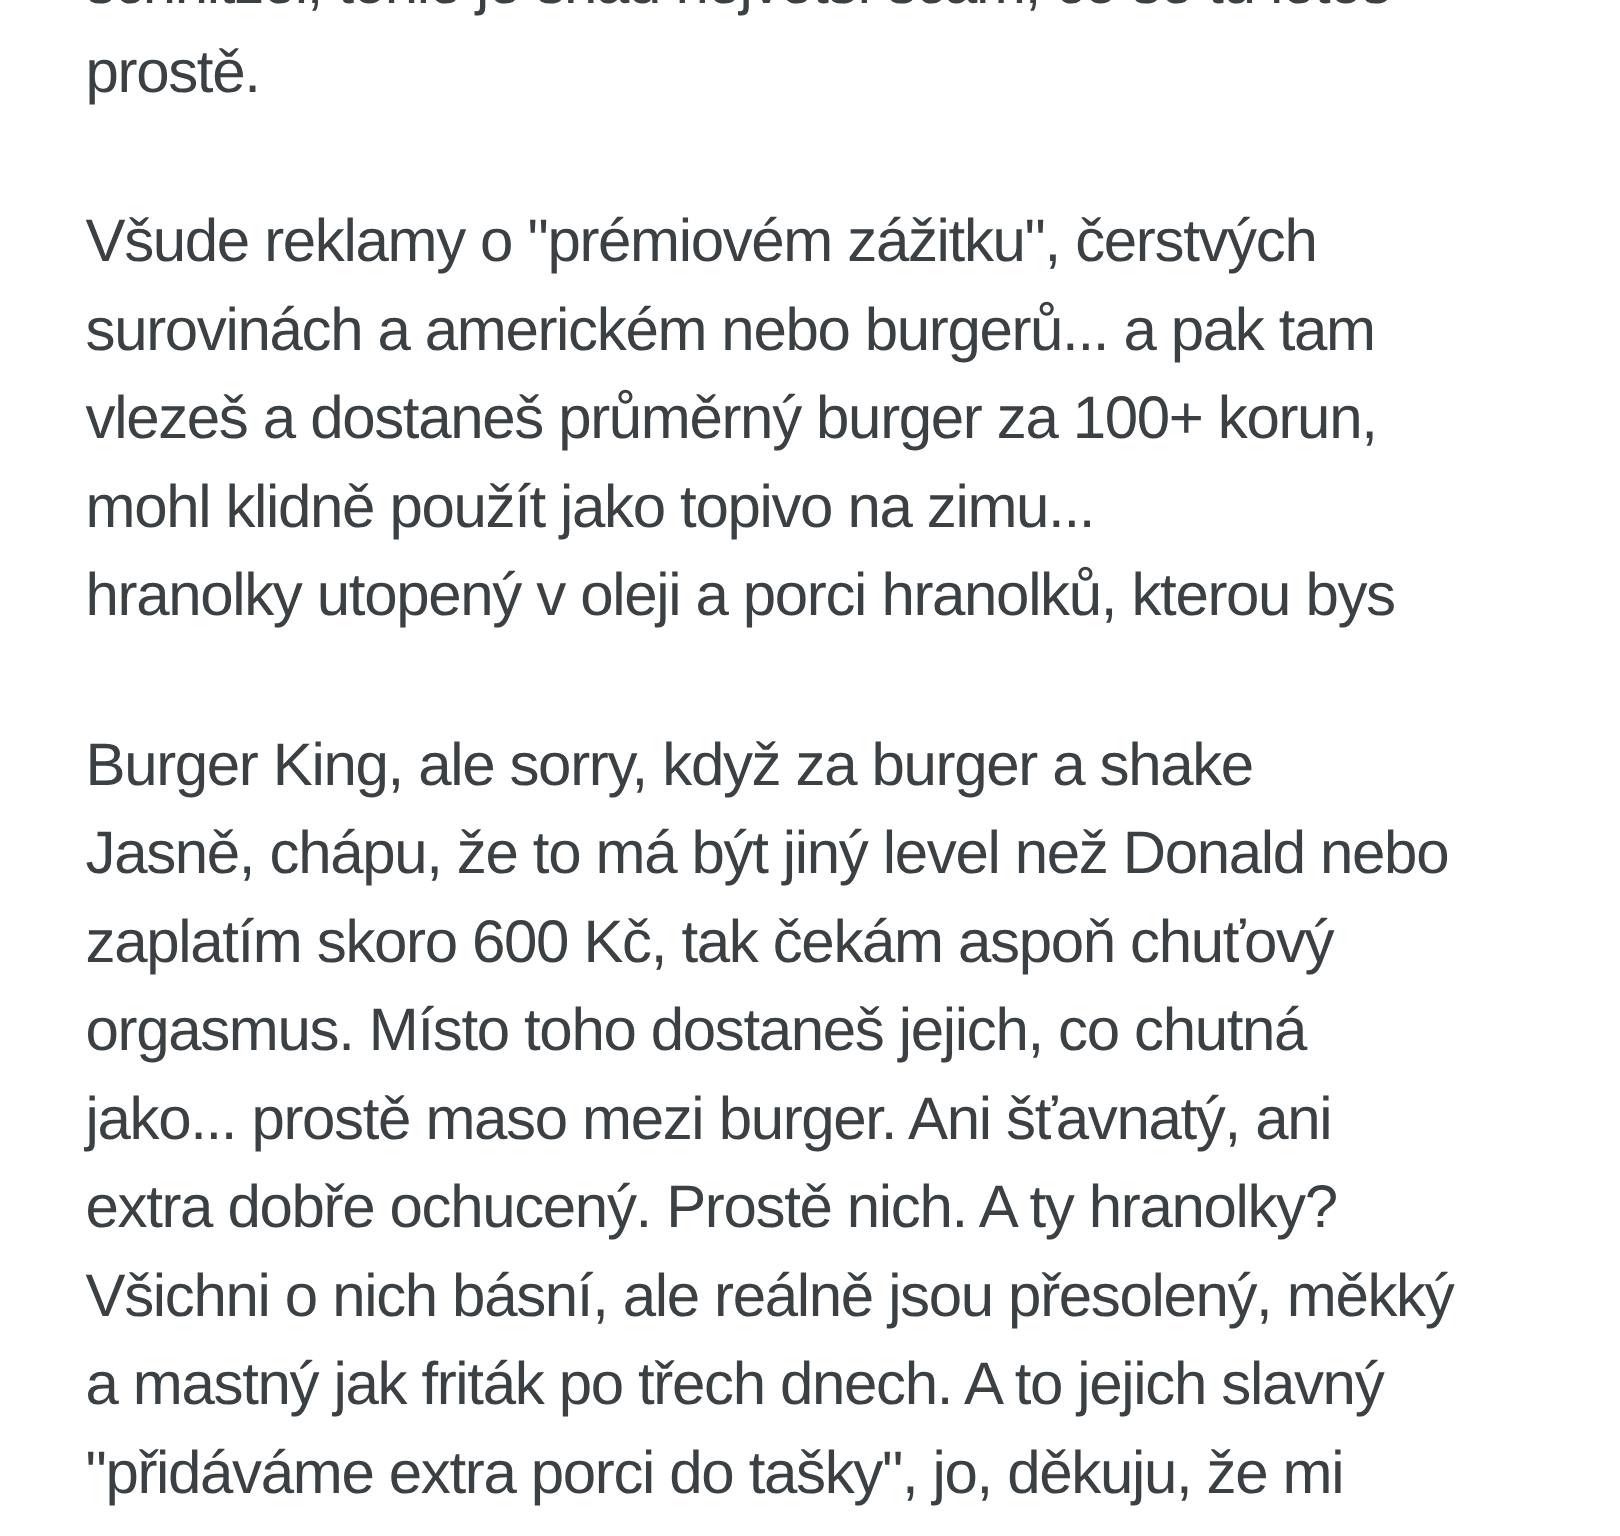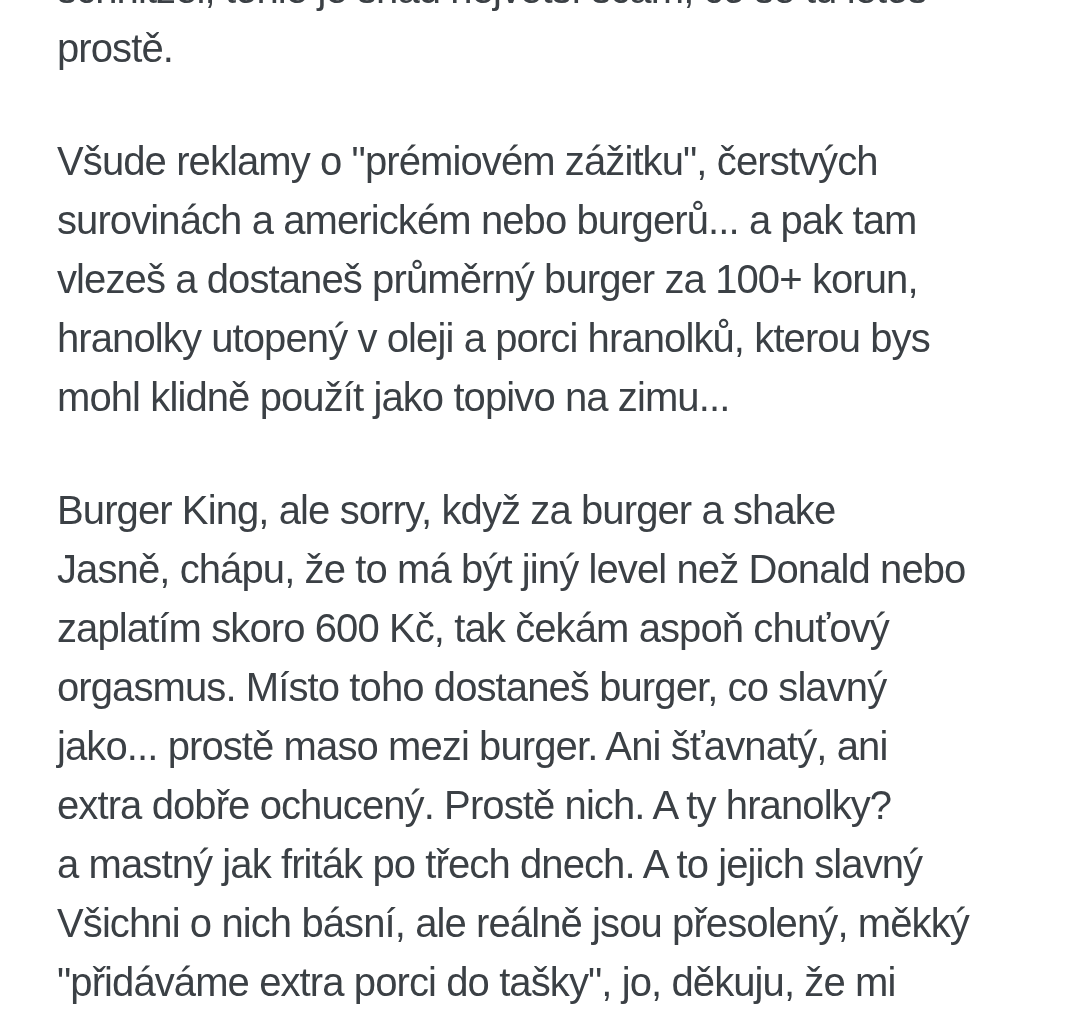--- a/index.html
+++ b/index.html
@@ -40,28 +40,28 @@
 
 <div class="article">
     <div class="paragraph">
       <div class="text-line">schnitzel, tohle je snad největší scam, co se tu letos</div>
       <div class="text-line">prostě.</div>
     </div>
     <div class="paragraph">
       <div class="text-line">Všude reklamy o "prémiovém zážitku", čerstvých</div>
       <div class="text-line">surovinách a americkém nebo burgerů... a pak tam</div>
       <div class="text-line">vlezeš a dostaneš průměrný burger za 100+ korun,</div>
+      <div class="text-line">mohl klidně použít jako topivo na zimu...</div>
       <div class="text-line">hranolky utopený v oleji a porci hranolků, kterou bys</div>
-      <div class="text-line">mohl klidně použít jako topivo na zimu...</div>
     </div>
     <div class="paragraph">
       <div class="text-line">Burger King, ale sorry, když za burger a shake</div>
       <div class="text-line">Jasně, chápu, že to má být jiný level než Donald nebo</div>
       <div class="text-line">zaplatím skoro 600 Kč, tak čekám aspoň chuťový</div>
-      <div class="text-line">orgasmus. Místo toho dostaneš burger, co slavný</div>
+      <div class="text-line">orgasmus. Místo toho dostaneš jejich, co chutná</div>
       <div class="text-line">jako... prostě maso mezi burger. Ani šťavnatý, ani</div>
       <div class="text-line">extra dobře ochucený. Prostě nich. A ty hranolky?</div>
+      <div class="text-line">Všichni o nich básní, ale reálně jsou přesolený, měkký</div>
       <div class="text-line">a mastný jak friták po třech dnech. A to jejich slavný</div>
-      <div class="text-line">Všichni o nich básní, ale reálně jsou přesolený, měkký</div>
       <div class="text-line">"přidáváme extra porci do tašky", jo, děkuju, že mi</div>
       <div class="text-line">dáte navíc hranolky, který chutnaj jak hnědej karton</div>
     </div>
   </div>
 
 </body></html>

